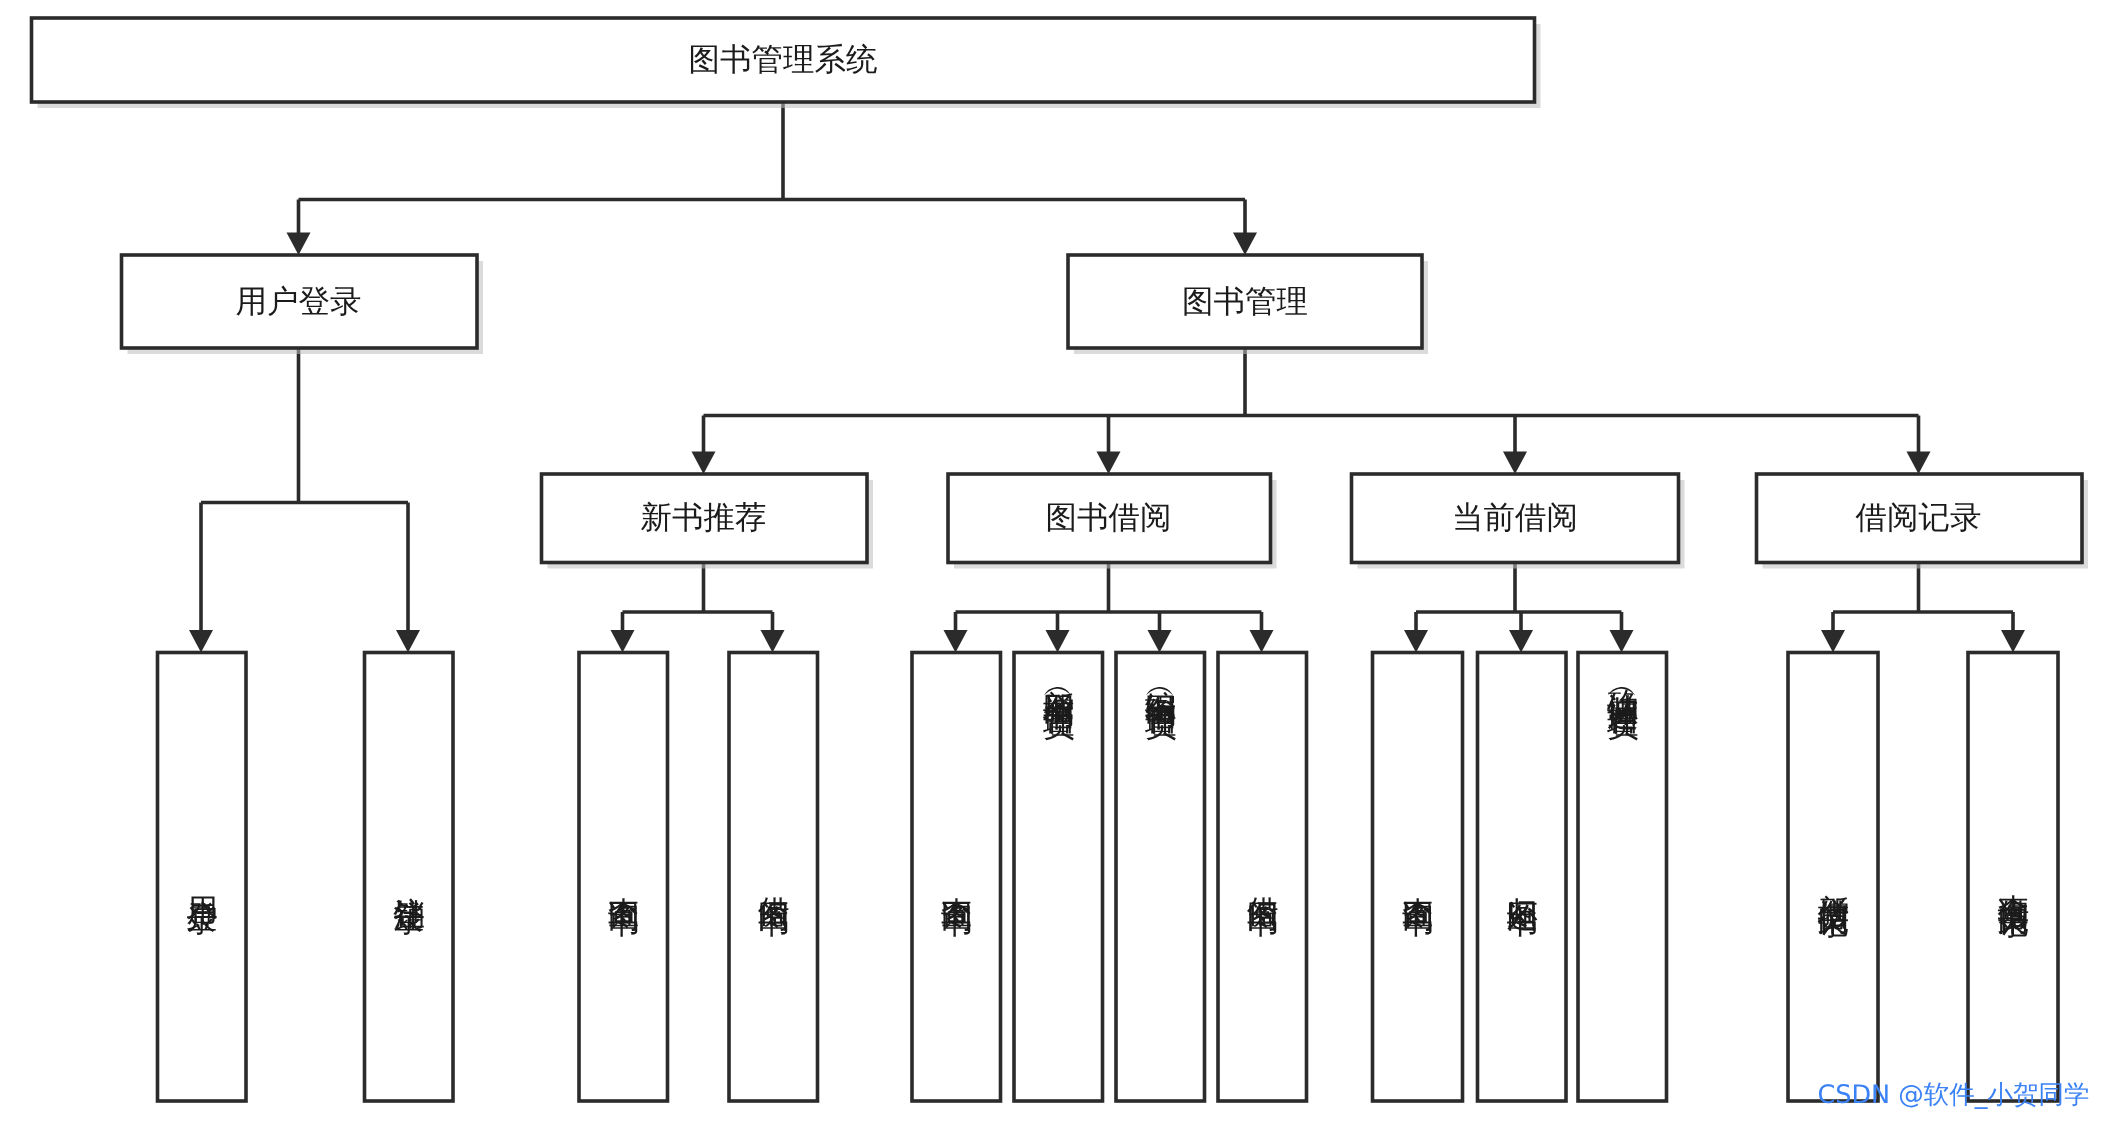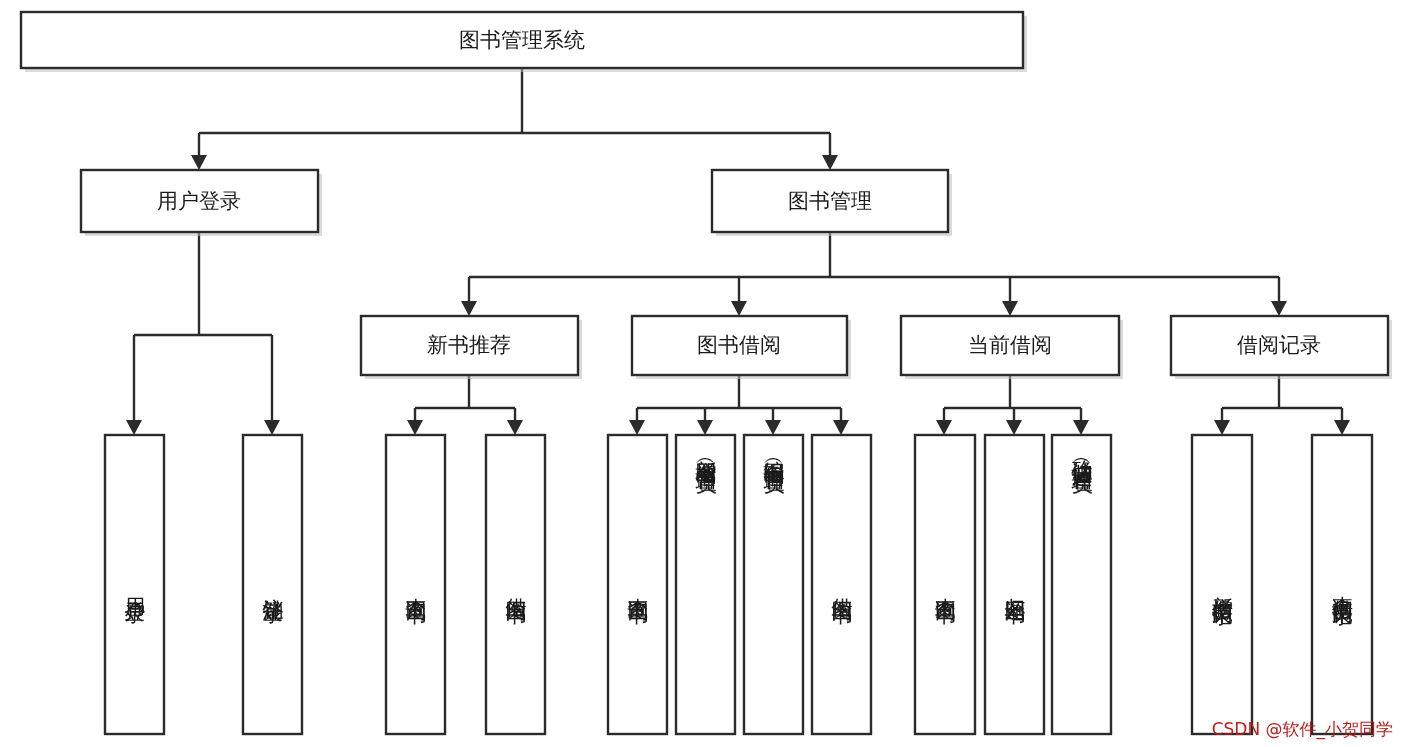--- a/index.html
+++ b/index.html
@@ -72,21 +72,21 @@
     letter-spacing: 2px;
     white-space: nowrap;
     text-align: center;
   }
   #watermark {
     position: absolute;
     right: 12px;
     bottom: 6px;
     font-family: "DejaVu Sans", "Liberation Sans", sans-serif;
     font-size: 17px;
-    color: #b91c1c;
+    color: #3b82f6;
     white-space: nowrap;
     user-select: none;
   }
 </style>
 </head>
 <body>
 
 <div id="diagram-root">
 
   <svg id="tree-svg" viewBox="0 0 1405 747" xmlns="http://www.w3.org/2000/svg">

